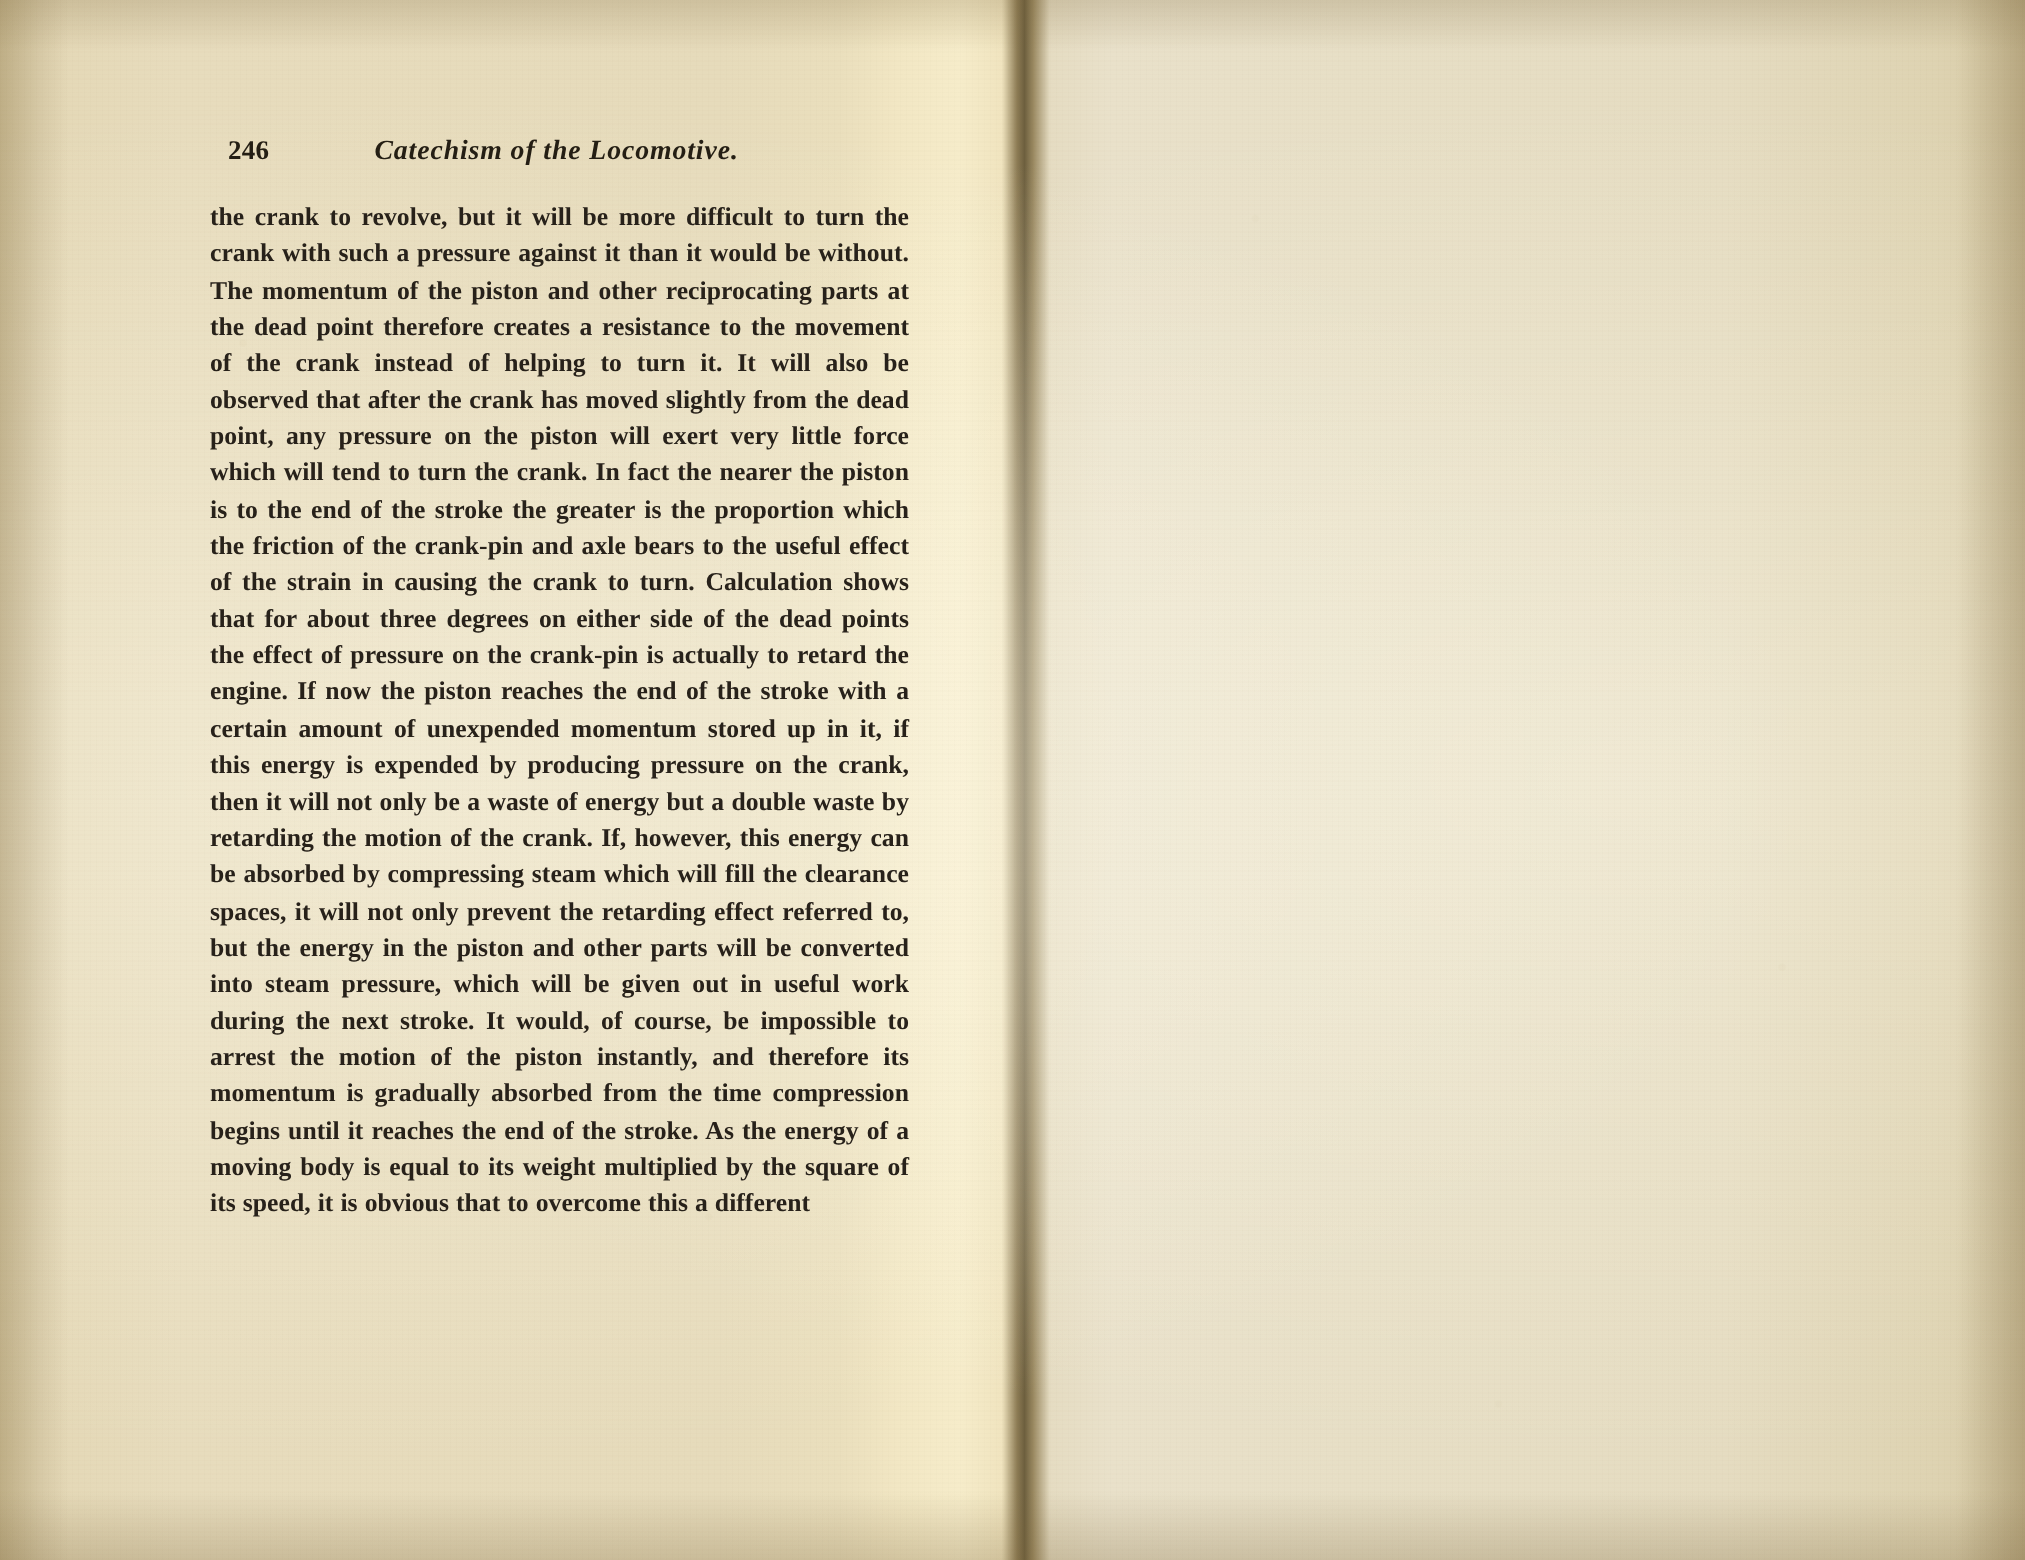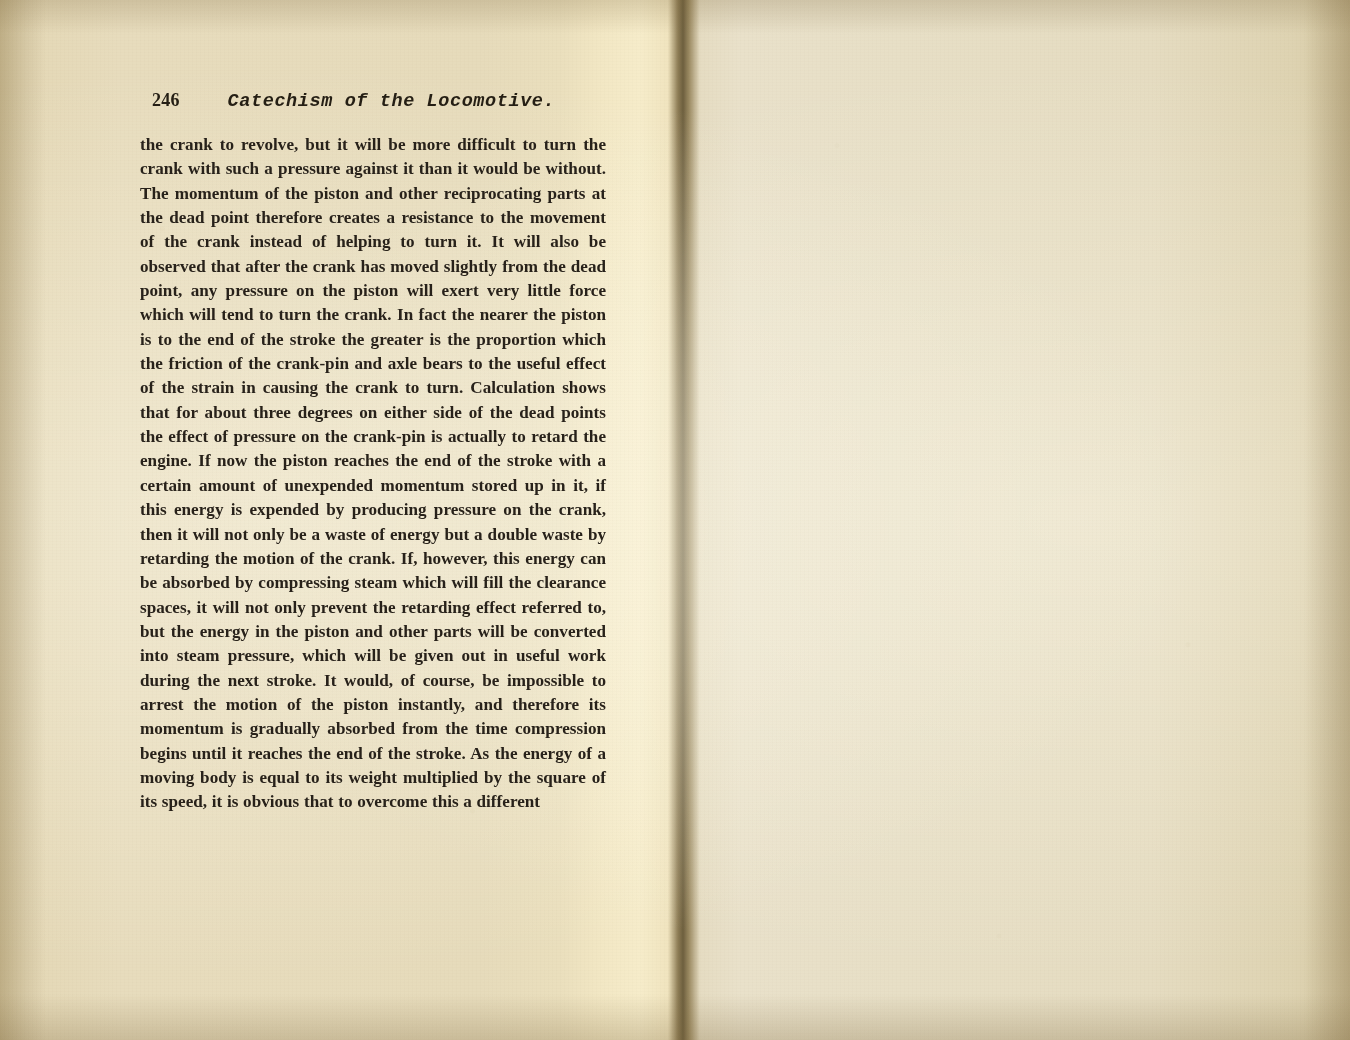--- a/index.html
+++ b/index.html
@@ -85,21 +85,21 @@
 </style>
 </head>
 <body>
 
 <div id="spread">
 
   <div class="page" id="pageL">
 
     <div class="running-head">
       <span class="folio">246</span>
-      <span class="head-title" style="margin-left:48px;font-family:Liberation Mono, monospace;">Catechism of the Locomotive.</span>
+      <span class="head-title" style="margin-left:70px;">Catechism of the Locomotive.</span>
     </div>
 
     <div class="column" id="colL">
       <p>the crank to revolve, but it will be more difficult to turn the crank with such a pressure against it than it would be without.  The momentum of the piston and other reciprocating parts at the dead point therefore creates a resistance to the movement of the crank instead of helping to turn it.   It will also be observed that after the crank has moved slightly from the dead point, any pressure on the piston will exert very little force which will tend to turn the crank.   In fact the nearer the piston is to the end of the stroke the greater is the proportion which the friction of the crank-pin and axle bears to the useful effect of the strain in causing the crank to turn.   Calculation shows that for about three degrees on either side of the dead points the effect of pressure on the crank-pin is actually to retard the engine.   If now the piston reaches the end of the stroke with a certain amount of unexpended momentum stored up in it, if this energy is expended by producing pressure on the crank, then it will not only be a waste of energy but a double waste by retarding the motion of the crank.   If, however, this energy can be absorbed by compressing steam which will fill the clearance spaces, it will not only prevent the retarding effect referred to, but the energy in the piston and other parts will be converted into steam pressure, which will be given out in useful work during the next stroke.   It would, of course, be impossible to arrest the motion of the piston instantly, and therefore its momentum is gradually absorbed from the time compression begins until it reaches the end of the stroke.   As the energy of a moving body is equal to its weight multiplied by the square of its speed, it is obvious that to overcome this a different</p>
     </div>
   </div>
 
   <div class="page" id="pageR">
 
     

